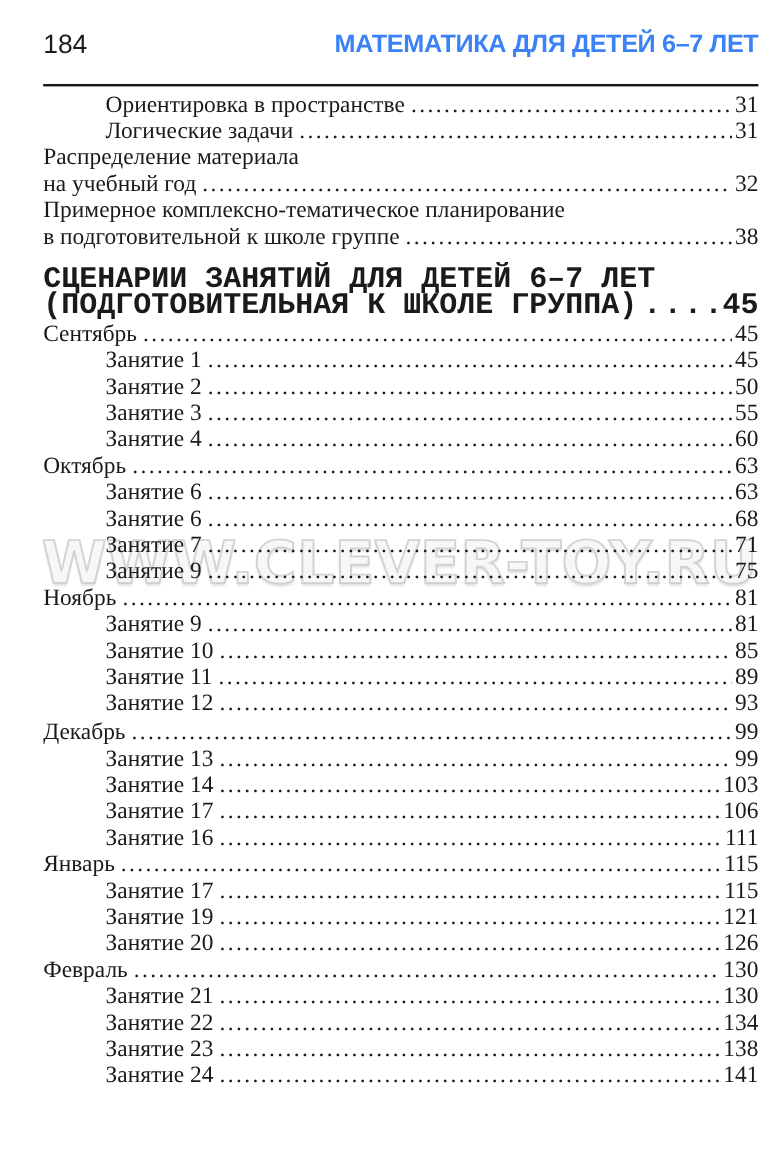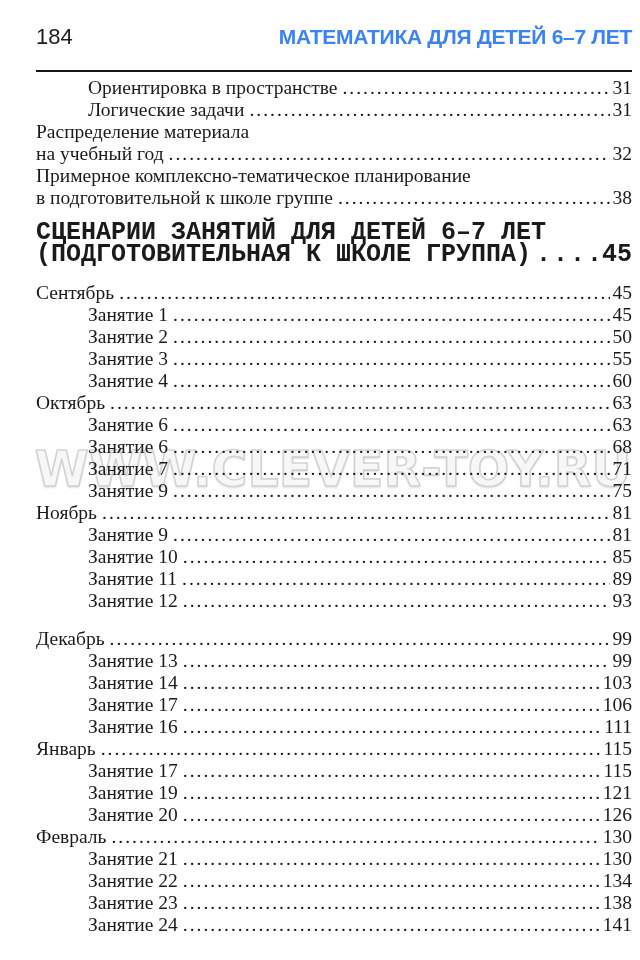--- a/index.html
+++ b/index.html
@@ -45,21 +45,21 @@
   .toc { margin-top: 5px; }
   .row {
     display: flex;
     align-items: baseline;
     font-size: 19.5px;
     line-height: 22px;
     white-space: nowrap;
   }
   .row.bold { font-weight: 700; font-size: 25px; font-family: Liberation Mono, monospace; }
   .row.indent { padding-left: 52px; }
-  .row.gap { margin-top: 16px; }
+  .row.gap { margin-top: 2px; }
   .row.gap-lg { margin-top: 13px; }
   .label { white-space: nowrap; }
   .dots {
     flex: 1 1 auto;
     overflow: hidden;
     white-space: nowrap;
     margin: 0 3px 0 5px;
     letter-spacing: 2px;
   }
   .dots::after {

